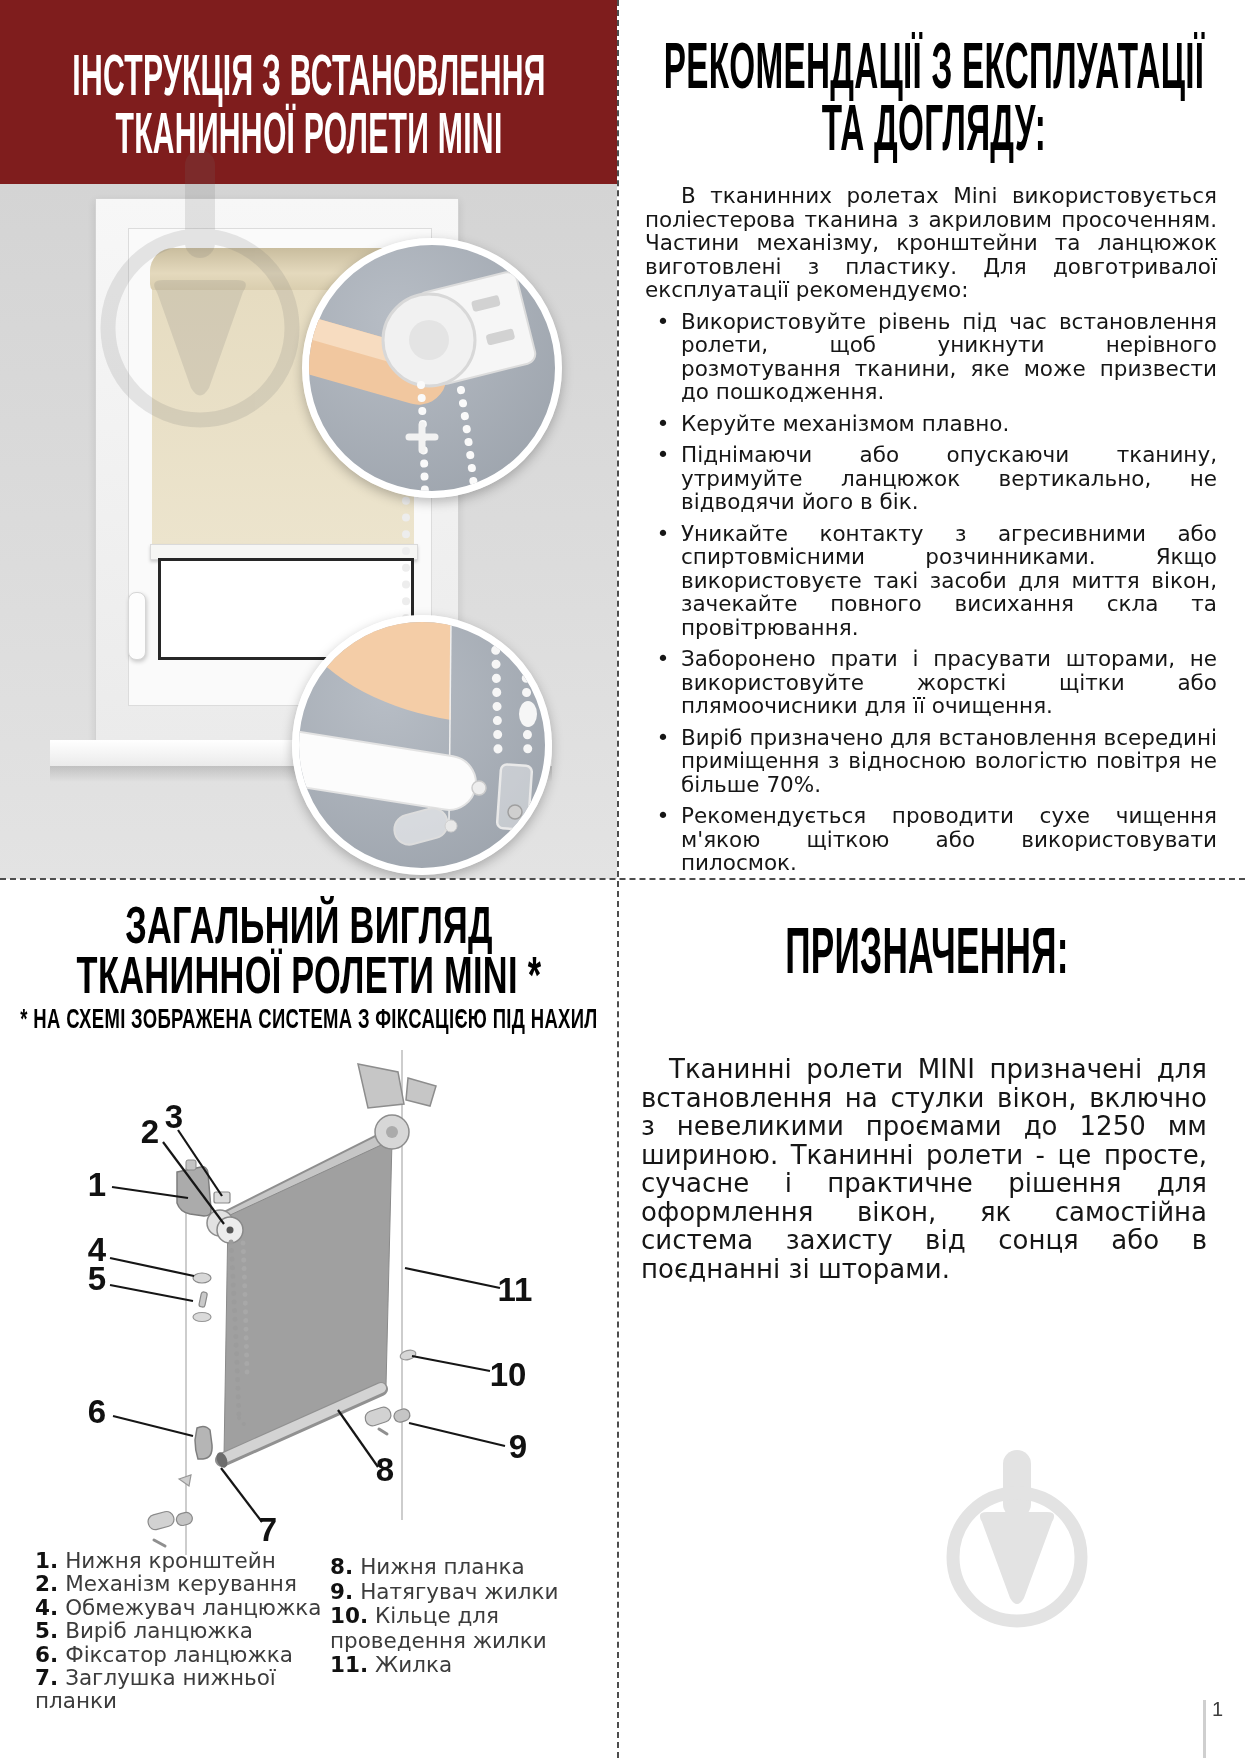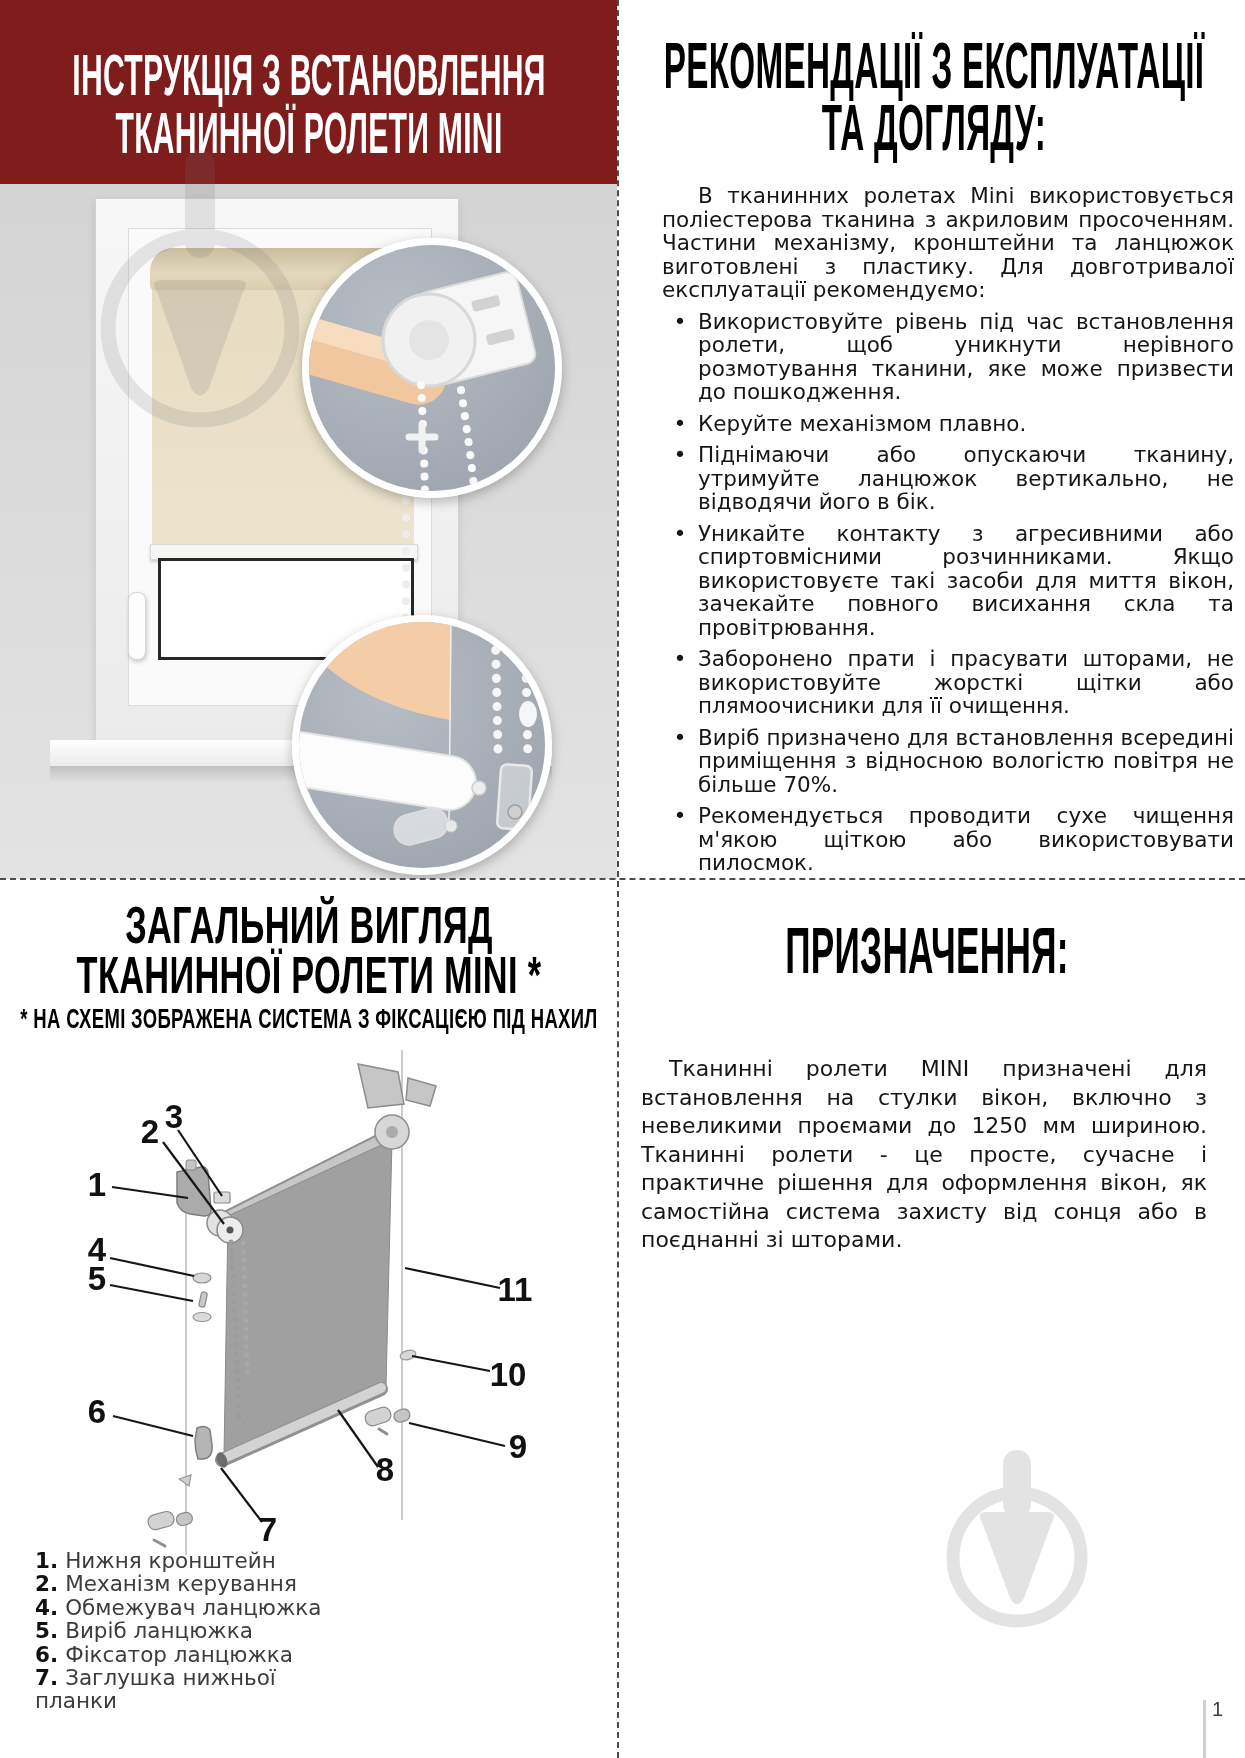--- a/index.html
+++ b/index.html
@@ -42,27 +42,27 @@
   .pchain{left:402px;top:296px;width:0;height:142px;border-left:8px dotted #ededed;}
   .inset{border-radius:50%;border:7px solid #ffffff;overflow:hidden;
          background:radial-gradient(circle at 35% 30%,#b7bdc5,#99a0a9);
          box-shadow:0 4px 12px rgba(0,0,0,.25);}
   .inset1{left:302px;top:54px;width:246px;height:246px;}
   .inset2{left:292px;top:431px;width:246px;height:246px;}
   .wm{position:absolute;pointer-events:none;}
 
   
   .q-tr .tline,.q-br .tline{color:#000;font-size:64px;}
-  .flowtext{position:absolute;text-align:justify;margin-left:17px;}
+  .flowtext{position:absolute;text-align:justify;}
   .rec-body{top:184px;left:23px;width:572px;font-size:21.5px;line-height:23.5px;}
   .rec-intro{margin:0;text-indent:36px;}
   .brow{display:flex;margin-top:8px;}
   .bdot{flex:none;width:36px;text-align:center;font-size:22px;line-height:23.5px;}
   .btxt{flex:1;margin:0;text-align:justify;}
-  .pur-body{top:176px;left:26px;width:566px;font-size:22px;line-height:28.5px;text-indent:28px;margin:0;}
+  .pur-body{top:176px;left:26px;width:566px;font-size:26px;line-height:28.5px;text-indent:28px;margin:0;}
 
   
   .q-bl .tline{color:#000;}
   .ov1,.ov2{font-size:52px;}
   .ovsub{font-size:28px;}
   .diagram{position:absolute;left:0;top:141px;width:622px;height:545px;}
   .plist{position:absolute;font-size:21.5px;color:#3c3c3c;}
   .plist .part{line-height:23.4px;}
   .plist b{color:#111;font-weight:700;margin-right:7px;}
   .plist-left{left:35px;top:670px;width:288px;}
@@ -284,20 +284,26 @@
     </svg>
 
     <div class="plist plist-left">
       <div class="part"><b>1.</b><span>Нижня кронштейн</span></div>
       <div class="part"><b>2.</b><span>Механізм керування</span></div>
       <div class="part"><b>4.</b><span>Обмежувач ланцюжка</span></div>
       <div class="part"><b>5.</b><span>Виріб ланцюжка</span></div>
       <div class="part"><b>6.</b><span>Фіксатор ланцюжка</span></div>
       <div class="part"><b>7.</b><span>Заглушка нижньої планки</span></div>
     </div>
+    <div class="plist plist-right">
+      <div class="part"><b>8.</b><span>Нижня планка</span></div>
+      <div class="part"><b>9.</b><span>Натягувач жилки</span></div>
+      <div class="part"><b>10.</b><span>Кільце для проведення жилки</span></div>
+      <div class="part"><b>11.</b><span>Жилка</span></div>
+    </div>
   </section>
 
   <section class="q-br">
     <span class="tline sx55" style="top:40px">ПРИЗНАЧЕННЯ:</span>
     <p class="flowtext pur-body">Тканинні ролети MINI призначені для встановлення на стулки вікон, включно з невеликими проємами до 1250 мм шириною. Тканинні ролети - це просте, сучасне і практичне рішення для оформлення вікон, як самостійна система захисту від сонця або в поєднанні зі шторами.</p>
   </section>
 
   <svg class="wm" style="left:940px;top:1450px" width="155" height="190" viewBox="0 0 155 190">
     <g>
       <rect x="63" y="0" width="28" height="68" rx="14" fill="#e3e3e3"></rect>

